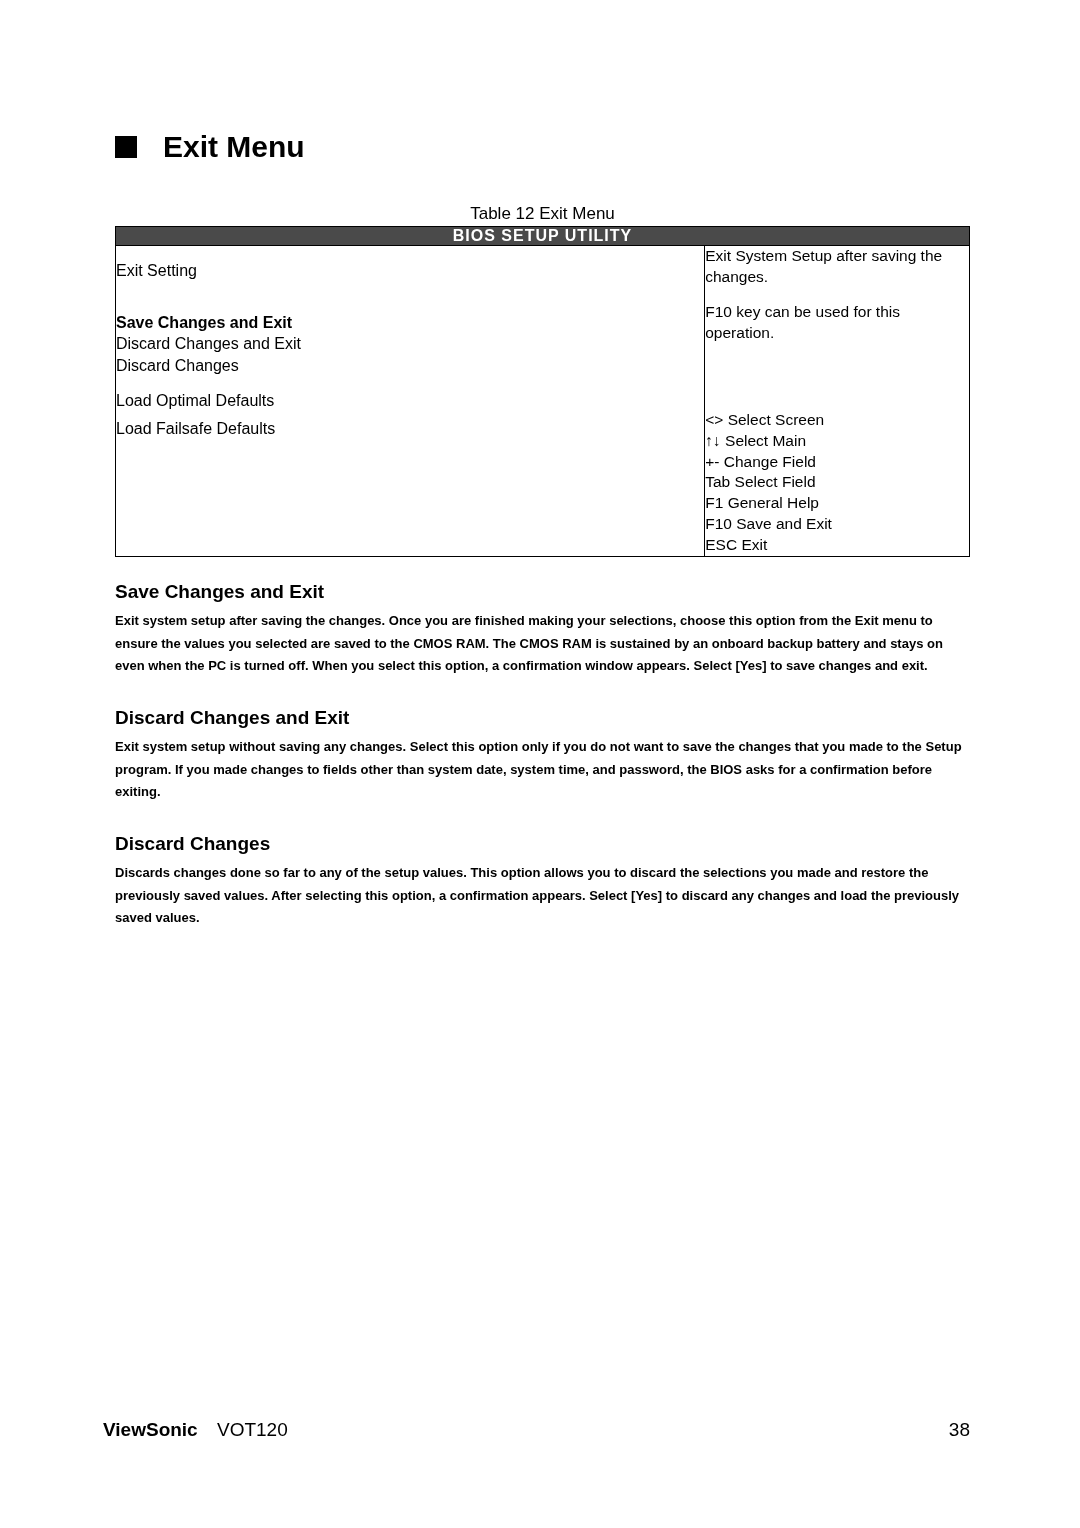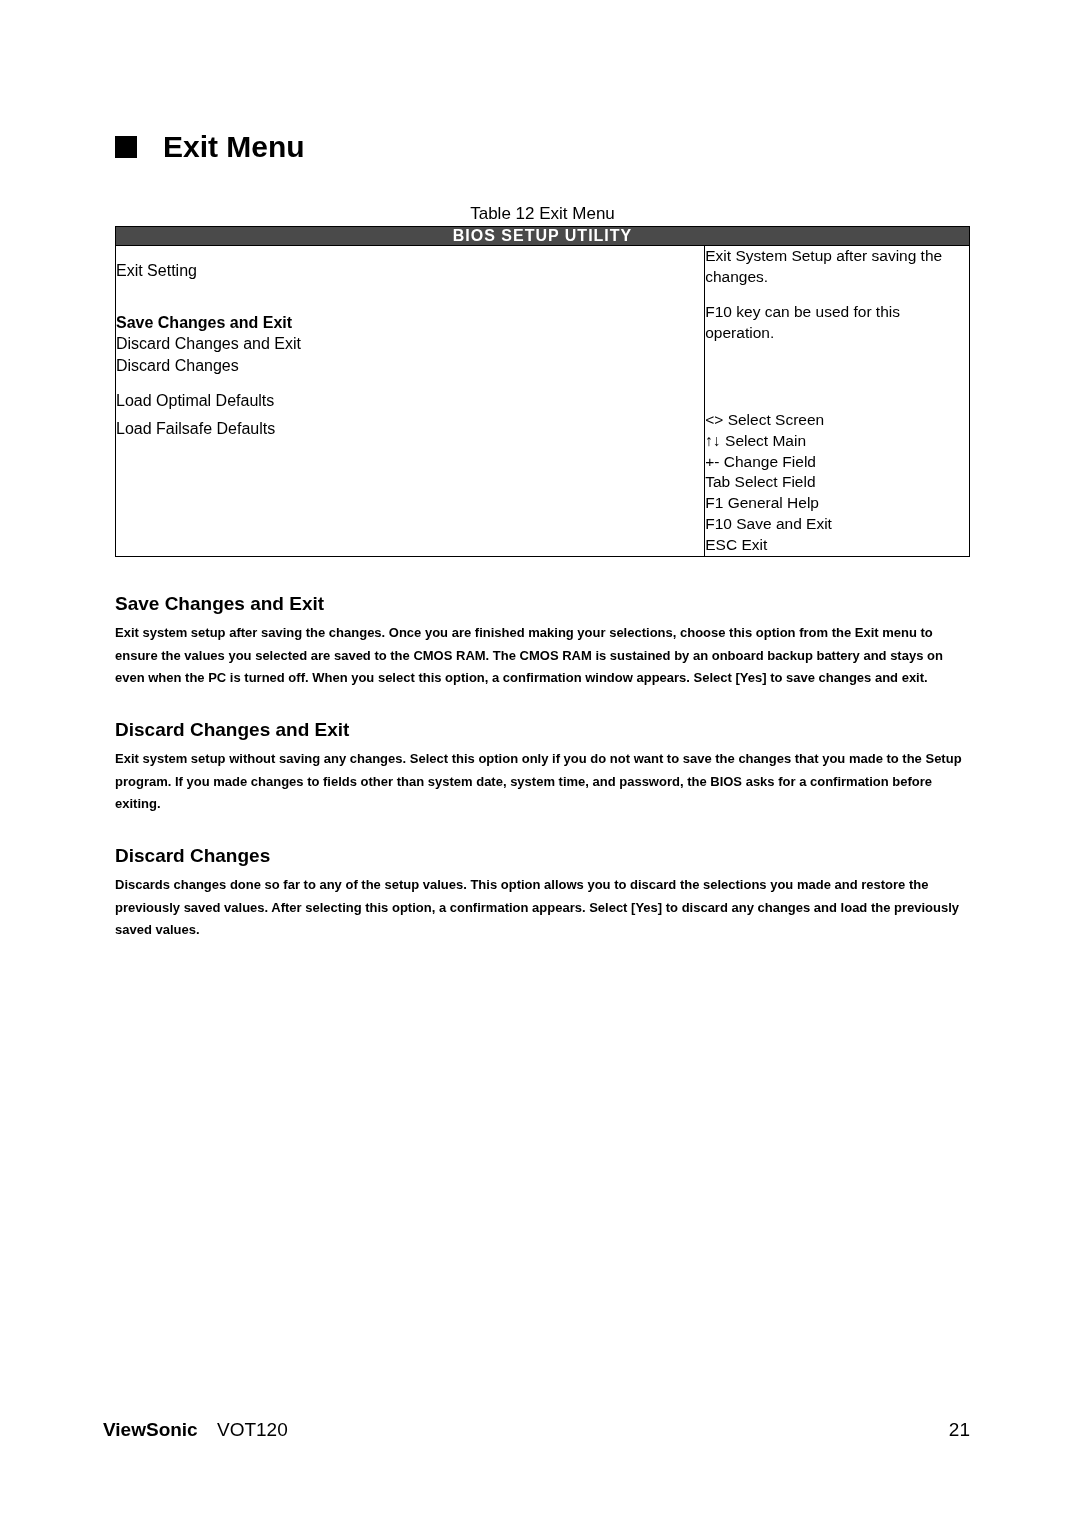--- a/index.html
+++ b/index.html
@@ -31,21 +31,21 @@
       display: inline-block;
     }
     .table-caption {
       text-align: center;
       font-size: 17px;
       margin-bottom: 2px;
     }
     table.bios {
       border-collapse: collapse;
       width: 100%;
-      margin: 0 auto 36px auto;
+      margin: 0 auto 24px auto;
     }
     table.bios td {
       border: 1.5px solid #000;
       padding: 0;
       vertical-align: top;
     }
     .utility-header {
       background: #4a4a4a;
       color: #fff;
       text-align: center;
@@ -177,14 +177,14 @@
 <div class="body-para">Exit system setup without saving any changes. Select this option only if you do not want to save the changes that you made to the Setup program. If you made changes to fields other than system date, system time, and password, the BIOS asks for a confirmation before exiting.</div>
 
 <div class="body-heading">Discard Changes</div>
 <div class="body-para">Discards changes done so far to any of the setup values. This option allows you to discard the selections you made and restore the previously saved values. After selecting this option, a confirmation appears. Select [Yes] to discard any changes and load the previously saved values.</div>
 
 <div class="footer">
   <div>
     <span class="vs">ViewSonic</span>
     <span class="mdl">VOT120</span>
   </div>
-  <div>21</div>
+  <div>38</div>
 </div>
 
 </body></html>

